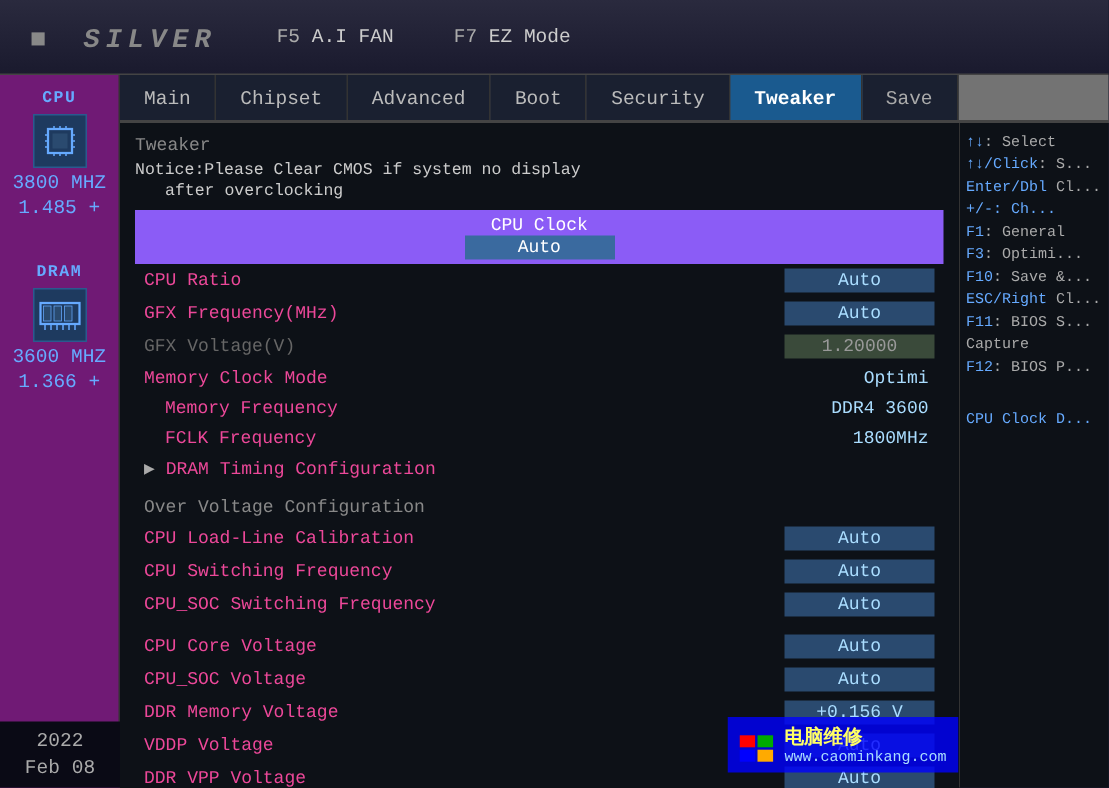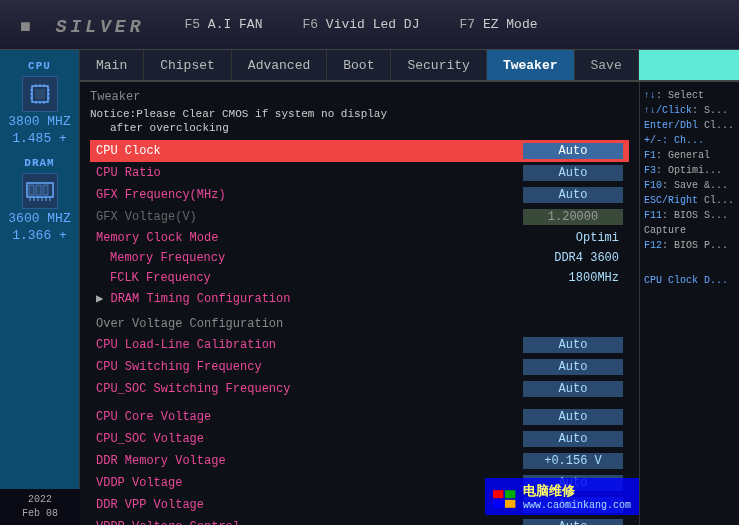--- a/index.html
+++ b/index.html
@@ -46,27 +46,27 @@
       color: #aaa;
     }
 
     
     .sidebar {
       position: absolute;
       left: 0;
       top: 50px;
       width: 80px;
       height: 475px;
-      background: #0c4a6e;
+      background: #701a75;
       border-right: 1px solid #333;
       display: flex;
       flex-direction: column;
       align-items: center;
       padding: 10px 5px;
-      gap: 3px;
+      gap: 22px;
     }
     .sidebar-section {
       width: 100%;
       text-align: center;
       margin-bottom: 8px;
     }
     .sidebar-label {
       color: #6af;
       font-size: 11px;
       font-weight: bold;
@@ -91,21 +91,21 @@
       margin-top: 2px;
     }
 
     
     .nav-tabs {
       position: absolute;
       top: 50px;
       left: 80px;
       right: 0;
       height: 32px;
-      background: #5eead4;
+      background: #737373;
       display: flex;
       align-items: stretch;
       border-bottom: 2px solid #444;
     }
     .nav-tab {
       padding: 0 16px;
       display: flex;
       align-items: center;
       color: #bbb;
       font-size: 13px;
@@ -146,21 +146,22 @@
     }
 
     .menu-item {
       display: flex;
       align-items: center;
       padding: 3px 6px;
       cursor: pointer;
       min-height: 20px;
     }
     .menu-item.selected {
-      background: #ef4444;
+      background: #8b5cf6;
+      flex-direction: column;
     }
     .menu-item.section-title {
       color: #888;
       font-size: 11px;
       cursor: default;
       padding-top: 8px;
     }
     .menu-item-label {
       color: #ec4899;
       font-size: 12px;
@@ -246,39 +247,36 @@
     }
 
     
     .date-display {
       position: absolute;
       bottom: 0;
       left: 0;
       width: 80px;
       background: #0a0a15;
       color: #aaa;
-      font-size: 10px;
+      font-size: 13px;
       text-align: center;
       padding: 4px 2px;
       line-height: 1.4;
     }
   </style>
 </head>
 <body>
 
 <div class="header">
   <div class="logo">
     <span>■</span> <span>SILVER</span>
   </div>
   <div class="header-shortcuts">
     <div class="header-shortcut">
       <span class="key">F5 </span><span>A.I FAN</span>
-    </div>
-    <div class="header-shortcut">
-      <span class="key">F6 </span><span>Vivid Led DJ</span>
     </div>
     <div class="header-shortcut">
       <span class="key">F7 </span><span>EZ Mode</span>
     </div>
   </div>
 </div>
 
 <div class="sidebar">
   <div class="sidebar-section">
     <div class="sidebar-label">CPU</div>

